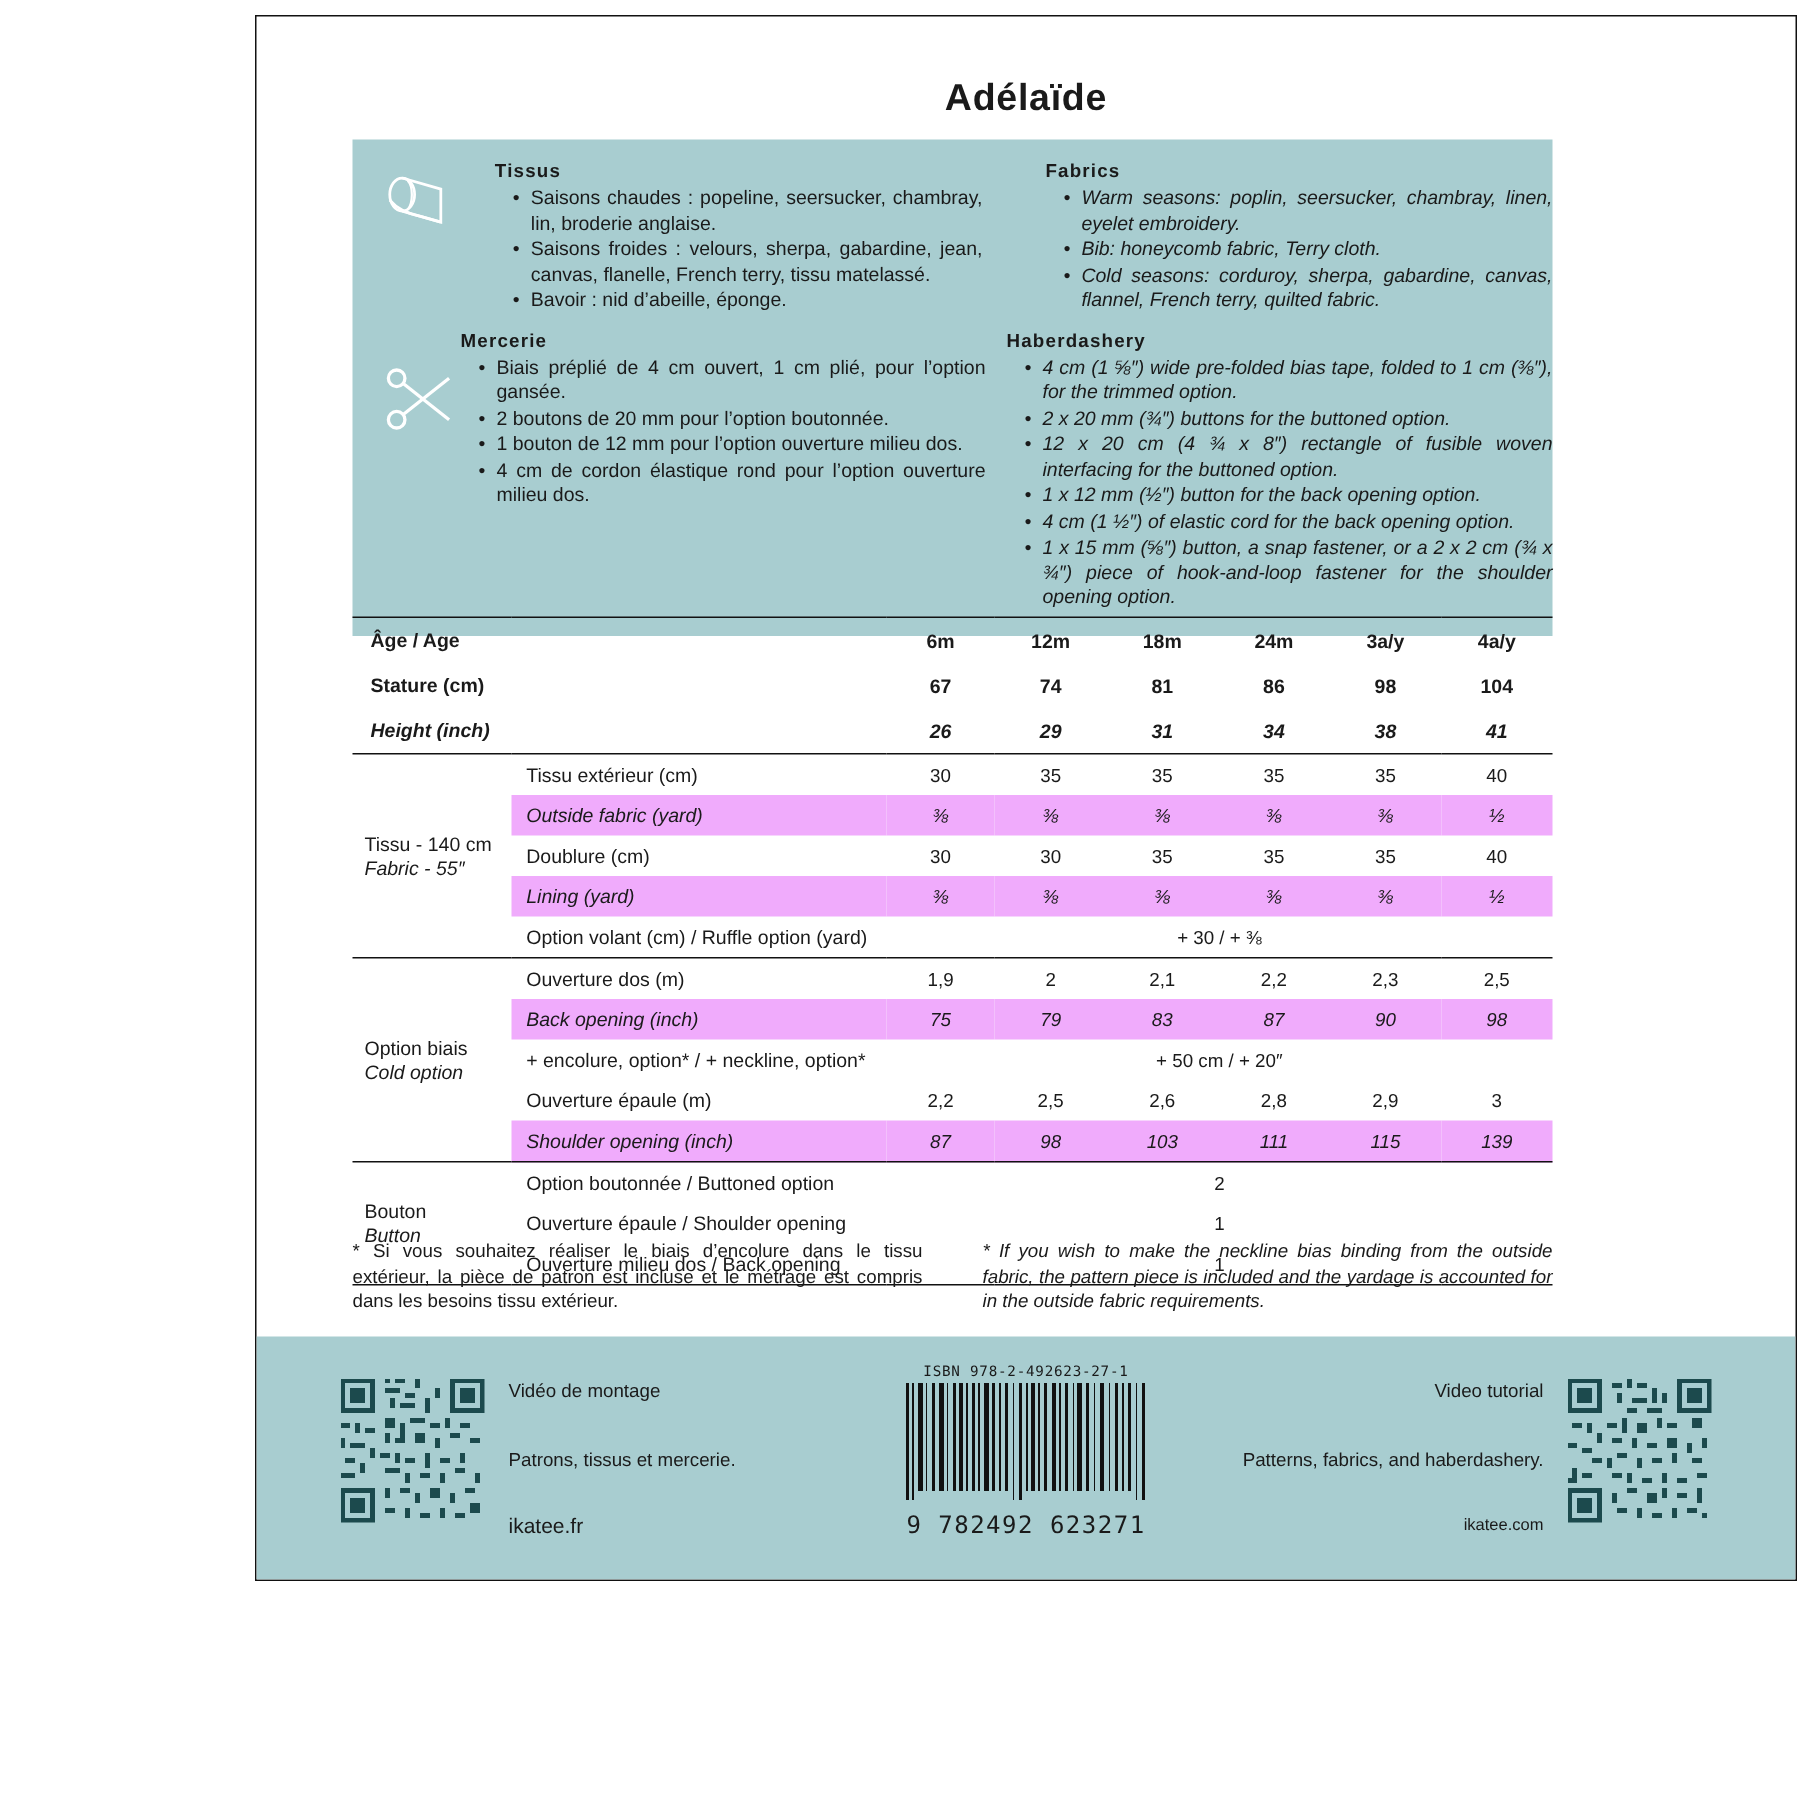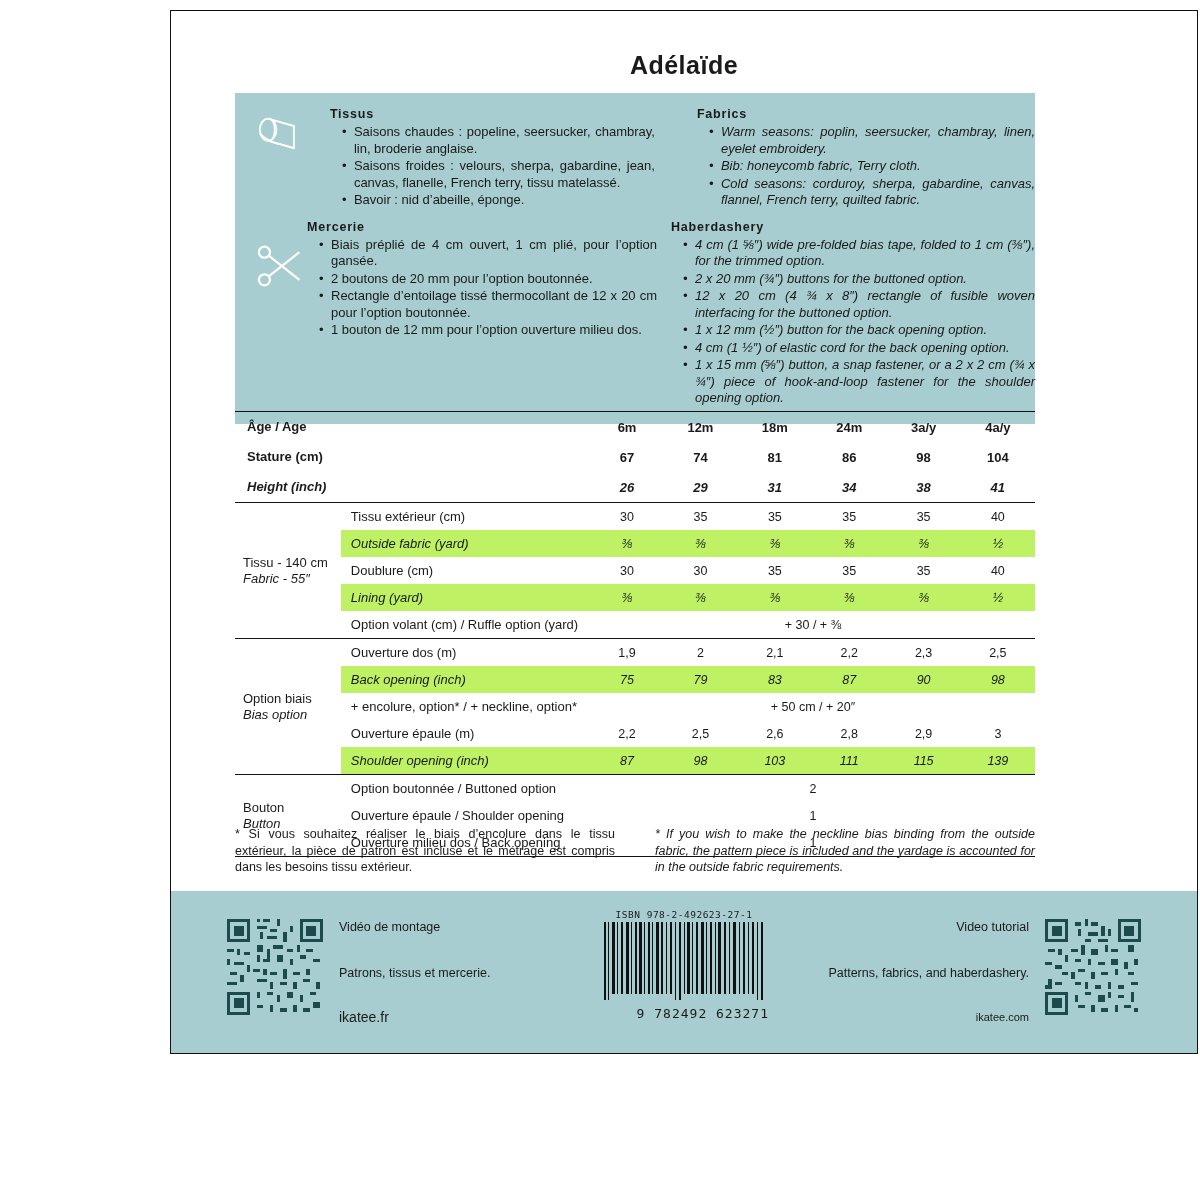--- a/index.html
+++ b/index.html
@@ -30,21 +30,21 @@
   table{border-collapse:collapse;width:100%;font-size:12.5px;}
   td,th{padding:0;}
   .tbl td{border:0;}
   .hdr td{font-weight:bold;font-size:13px;padding:7px 12px;}
   .tbl{border-top:1.4px solid #111;border-bottom:1.4px solid #111;}
   .sep{border-top:1.2px solid #111;}
   .lbl-left{width:120px;padding-left:8px;font-size:13px;line-height:16px;}
   .lbl-mid{width:310px;padding:6px 0 6px 10px;font-size:13px;}
   .num{width:60px;text-align:center;}
   .it{font-style:italic;}
-  .shade{background:#bef264;}
+  .shade{background:#f0abfc;}
   .row-h{height:26px;}
   .wide{text-align:center;}
 
   
   .notes{position:absolute;left:64px;top:815px;width:800px;display:flex;justify-content:space-between;}
   .note{width:380px;font-size:12.5px;line-height:16.5px;text-align:justify;}
   .note.en{font-style:italic;}
 
   
   .bottom{position:absolute;left:0;bottom:0;width:100%;height:162px;background:#a8cdd0;}
@@ -56,21 +56,21 @@
   .btxt.r{right:168px;text-align:right;}
   .vid-l{top:28px;}
   .vid-r{top:28px;}
   .pat-l{top:74px;}
   .pat-r{top:74px;}
   .url-l{top:118px;font-size:14px;}
   .url-r{top:118px;font-size:11px;}
   .barcode{position:absolute;left:50%;transform:translateX(-50%);top:18px;width:170px;text-align:center;}
   .isbn{font-family:"DejaVu Sans Mono",monospace;font-size:9.5px;letter-spacing:.5px;}
   .bars{height:78px;width:168px;margin:2px auto 0 auto;}
-  .ean{font-family:"DejaVu Sans Mono",monospace;font-size:13px;letter-spacing:1px;margin-top:2px;text-align:right;}
+  .ean{font-family:"DejaVu Sans Mono",monospace;font-size:16px;letter-spacing:1px;margin-top:2px;}
 </style>
 </head>
 <body>
 
 <div class="page">
 
   <div class="title">Adélaïde</div>
 
   <div class="band">
 
@@ -107,22 +107,22 @@
       </div>
     </div>
 
     <div class="bandrow">
       <div class="bandcol col-icons"></div>
       <div class="bandcol col-fr">
         <div class="secthead">Mercerie</div>
         <ul class="items">
           <li>Biais préplié de 4 cm ouvert, 1 cm plié, pour l’option gansée.</li>
           <li>2 boutons de 20 mm pour l’option boutonnée.</li>
-          <li>Rectangle d’entoilage tissé thermocollant de 12 x 20 cm pour l’option boutonnée.</li>
           <li>1 bouton de 12 mm pour l’option ouverture milieu dos.</li>
+          <li>4 cm de cordon élastique rond pour l’option ouverture milieu dos.</li>
         </ul>
       </div>
       <div class="bandcol col-en en">
         <div class="secthead en">Haberdashery</div>
         <ul class="items">
           <li>4 cm (1 ⅝″) wide pre-folded bias tape, folded to 1 cm (⅜″), for the trimmed option.</li>
           <li>2 x 20 mm (¾″) buttons for the buttoned option.</li>
           <li>12 x 20 cm (4 ¾ x 8″) rectangle of fusible woven interfacing for the buttoned option.</li>
           <li>1 x 12 mm (½″) button for the back opening option.</li>
           <li>4 cm (1 ½″) of elastic cord for the back opening option.</li>
@@ -204,21 +204,21 @@
         <td class="num">½</td>
       </tr>
       <tr class="row-h">
         <td class="lbl-mid">Option volant (cm) / Ruffle option (yard)</td>
         <td class="wide" colspan="6">+ 30 / + ⅜</td>
       </tr>
 
       <tr class="row-h sep">
         <td class="lbl-left" rowspan="5">
           <div>Option biais</div>
-          <div class="it">Bias option</div>
+          <div class="it">Cold option</div>
         </td>
         <td class="lbl-mid">Ouverture dos (m)</td>
         <td class="num">1,9</td>
         <td class="num">2</td>
         <td class="num">2,1</td>
         <td class="num">2,2</td>
         <td class="num">2,3</td>
         <td class="num">2,5</td>
       </tr>
       <tr class="row-h shade it">

